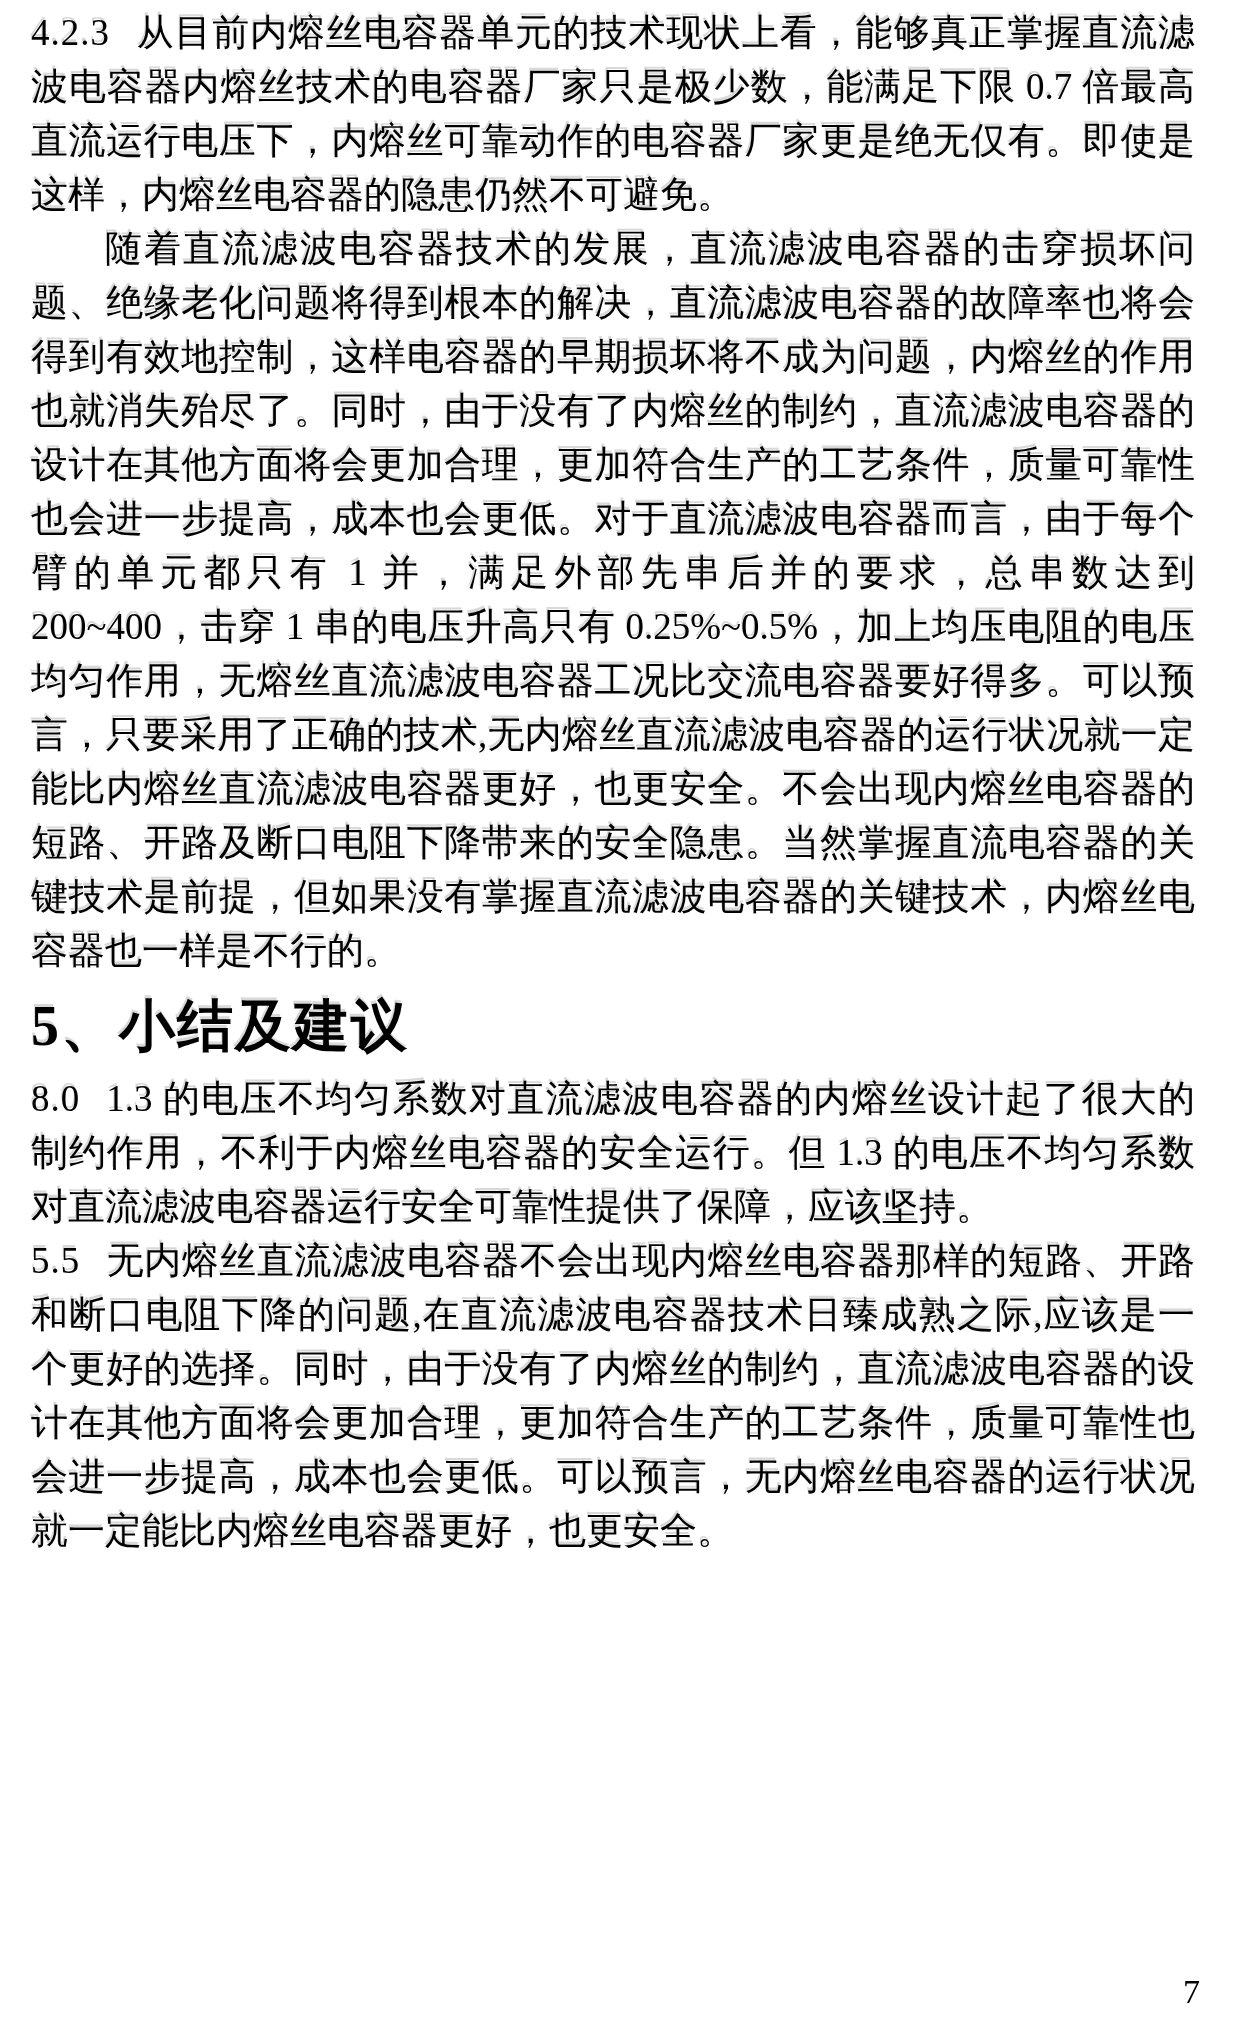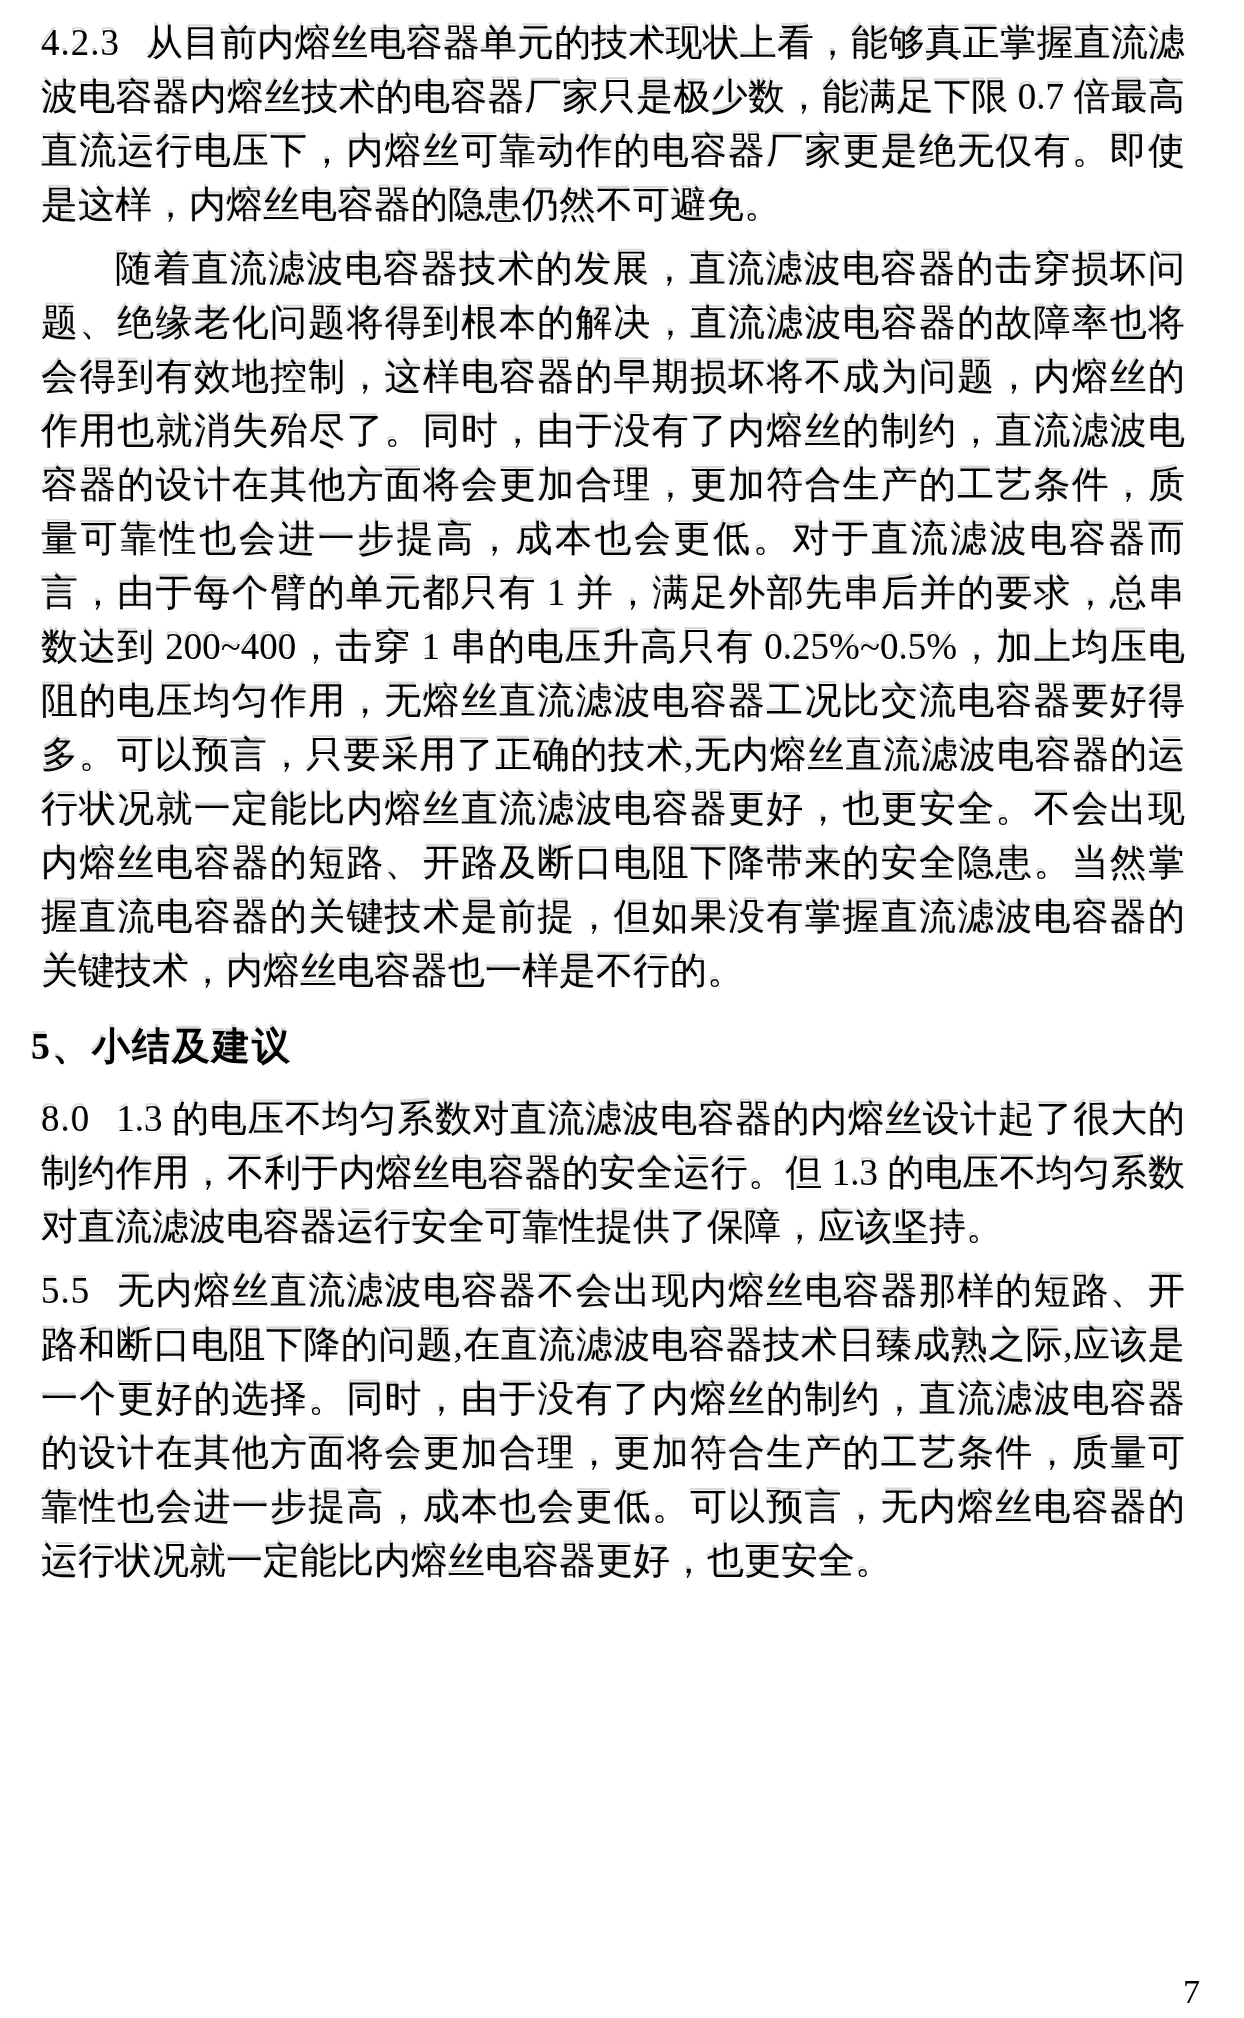--- a/index.html
+++ b/index.html
@@ -17,21 +17,21 @@
     font-family: "Liberation Serif", "DejaVu Serif", serif;
   }
   .content {
     position: absolute;
     left: 31px;
     top: 6px;
     width: 1164px;
     text-shadow: -1px -3px 0 rgba(130,130,130,0.30);
   }
   .body-para {
-    margin: 10px;
+    margin: 0;
     font-size: 37px;
     line-height: 54px;
     text-align: justify;
     text-justify: inter-ideograph;
     color: #000000;
   }
   .body-para .num {
     margin-right: 0.70em;
     letter-spacing: 1px;
   }
@@ -46,21 +46,21 @@
   }
   .h43 .num {
     margin-right: 0.35em;
     letter-spacing: 1px;
   }
   .h43 .title {
     font-weight: bold;
   }
   .h5 {
     margin: 16px 0 14px 0;
-    font-size: 38px;
+    font-size: 56px;
     line-height: 64px;
     font-weight: bold;
     letter-spacing: 2px;
   }
   .page-number {
     position: absolute;
     top: 1972px;
     right: 44px;
     font-size: 34px;
     line-height: 40px;

